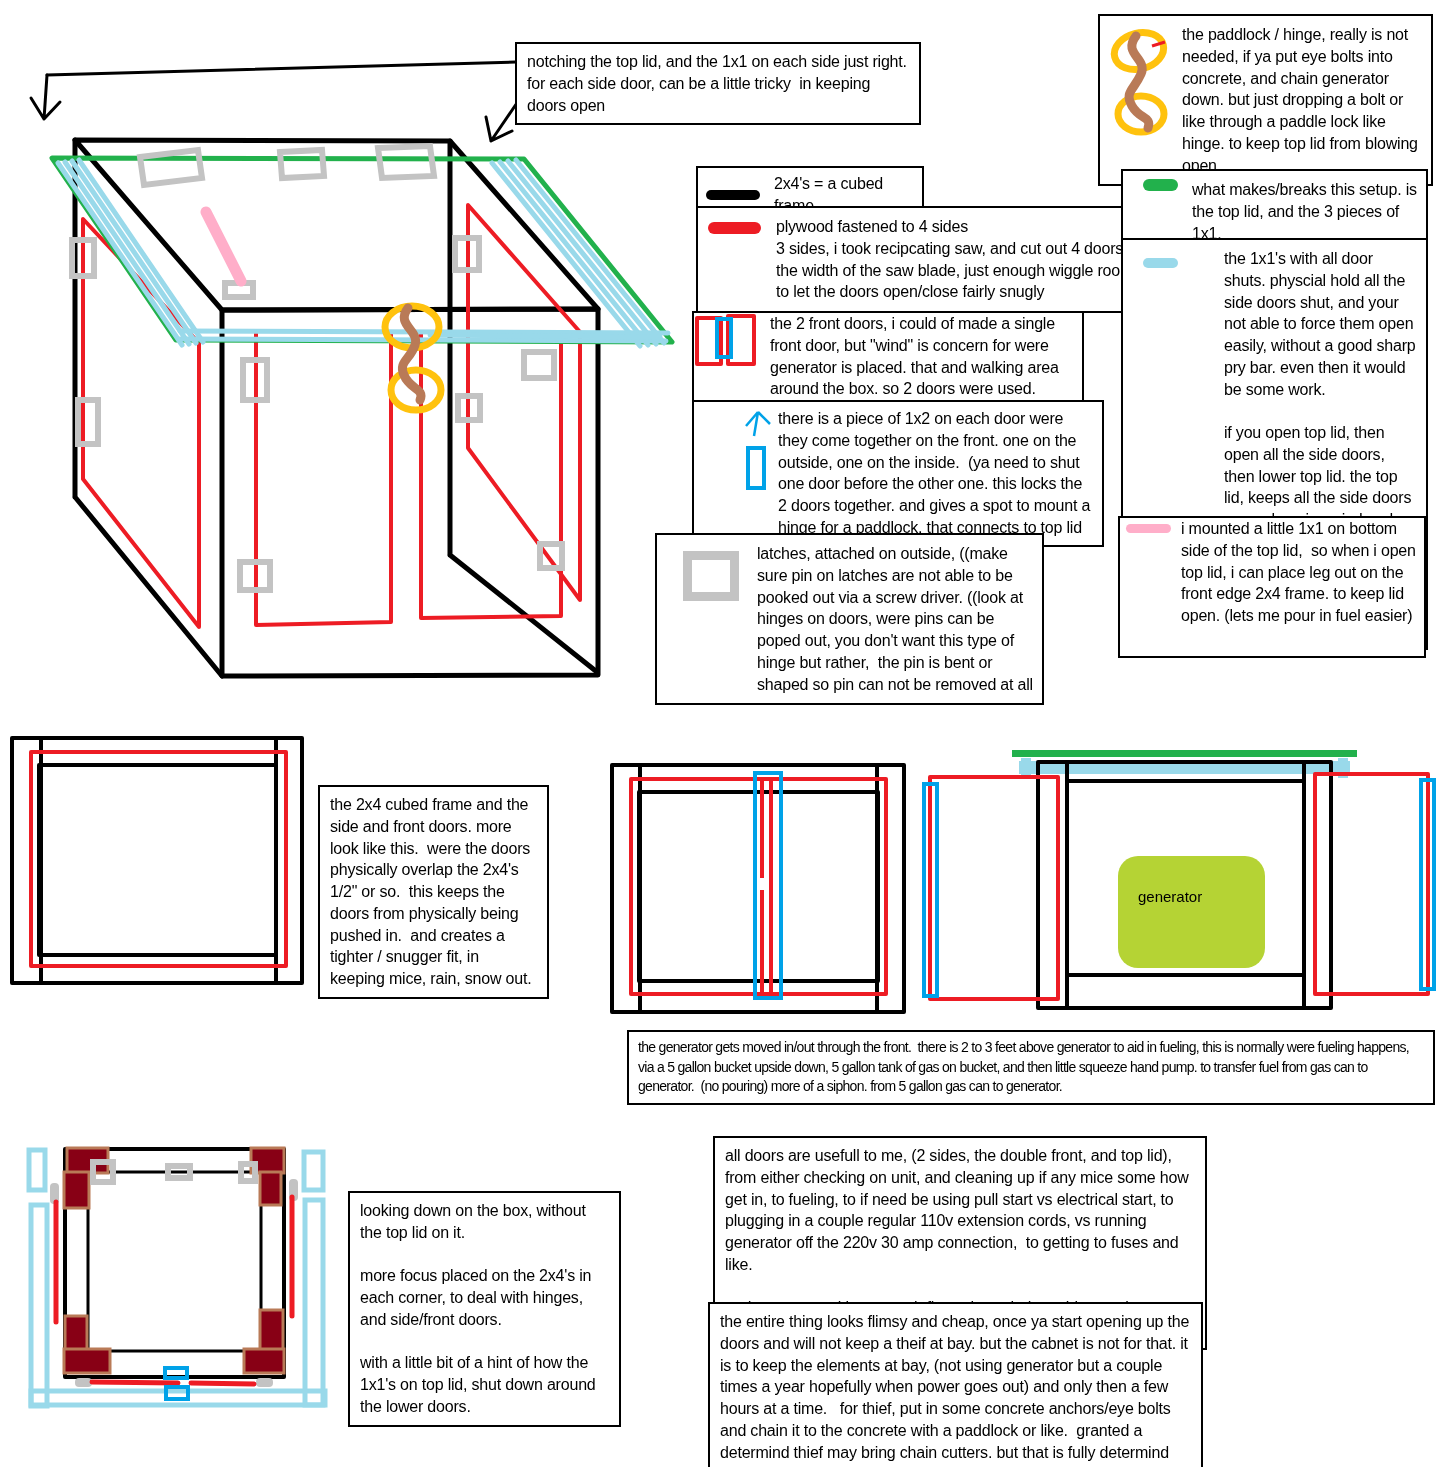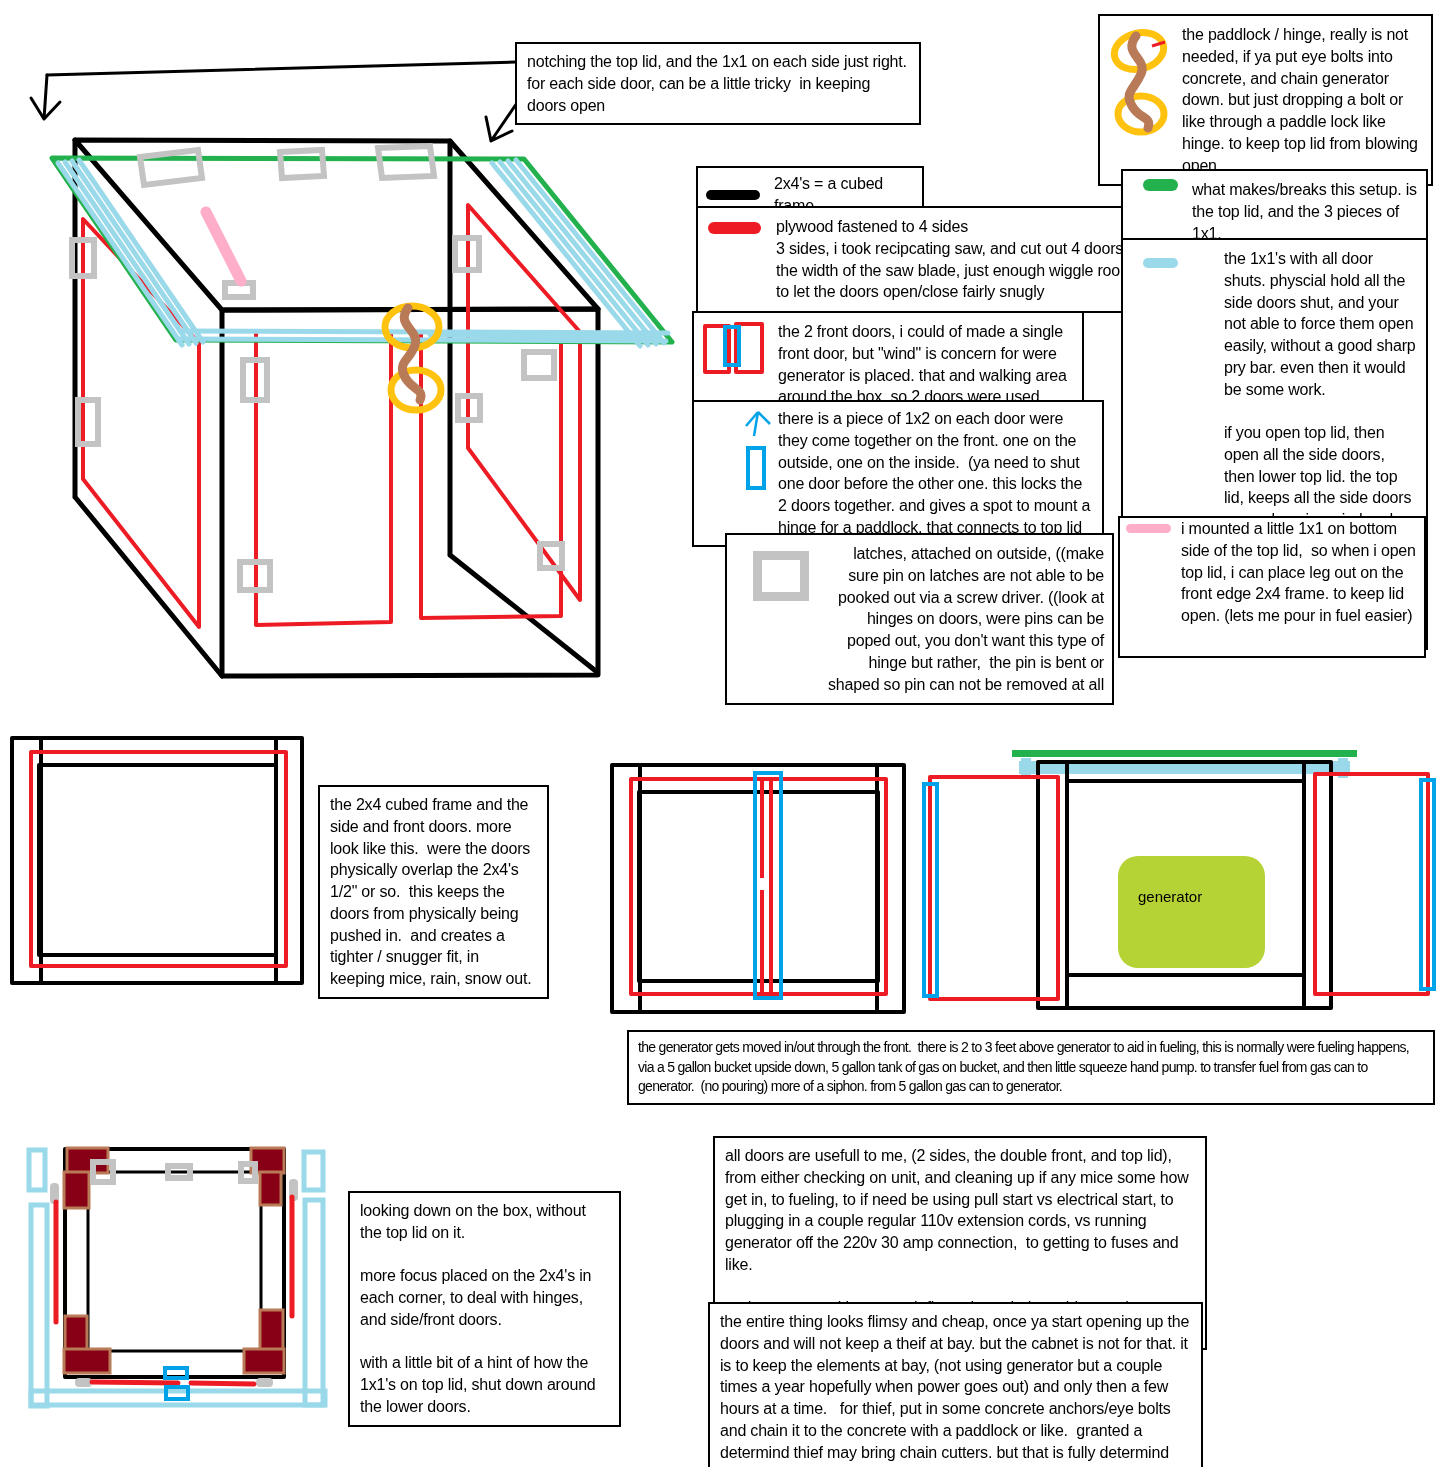--- a/index.html
+++ b/index.html
@@ -190,38 +190,38 @@
     <div class="iconcol pill" style="width:54px;height:10px;background:#000;margin-right:14px;"></div>
     <div class="txt">2x4's = a cubed frame</div>
   </div>
 
   <div class="tbox flex" style="left:696px;top:206px;width:455px;min-height:104px;padding:8px;">
     <div class="iconcol pill" style="width:53px;height:12px;background:#ed1c24;margin:6px 15px 0 2px;"></div>
     <div class="txt" style="flex:1;">plywood fastened to 4 sides
 3 sides, i took recipcating saw, and cut out 4 doors. the width of the saw blade, just enough wiggle room to let the doors open/close fairly snugly</div>
   </div>
 
-  <div class="tbox flex" style="left:692px;top:311px;width:392px;min-height:84px;padding:8px;">
+  <div class="tbox flex" style="left:692px;top:311px;width:392px;min-height:84px;">
     <svg class="iconcol" width="68" height="56" style="margin-right:8px;">
       <rect class="r" x="3" y="5" width="24" height="46"></rect>
       <rect class="r" x="34" y="3" width="26" height="48"></rect>
       <rect class="bl" x="23" y="6" width="14" height="38"></rect>
     </svg>
     <div class="txt" style="flex:1;">the 2 front doors, i could of made a single front door, but "wind" is concern for were generator is placed. that and walking area around the box. so 2 doors were used.</div>
   </div>
 
   <div class="tbox flex" style="left:692px;top:400px;width:412px;min-height:124px;padding:6px 8px;">
     <svg class="iconcol" width="72" height="112" style="margin-right:4px;">
       <path d="M52,28 L56,4 M56,4 L44,18 M56,4 L68,16" stroke="#00a2e8" stroke-width="2.5" fill="none"></path>
       <rect class="bl" x="46" y="40" width="16" height="40" stroke-width="5"></rect>
     </svg>
     <div class="txt" style="flex:1;">there is a piece of 1x2 on each door were they come together on the front. one on the outside, one on the inside.  (ya need to shut one door before the other one. this locks the 2 doors together. and gives a spot to mount a hinge for a paddlock, that connects to top lid</div>
   </div>
 
-  <div class="tbox flex" style="left:725px;top:533px;width:389px;min-height:138px;padding:8px;text-align:right;">
+  <div class="tbox flex" style="left:655px;top:533px;width:389px;min-height:138px;padding:8px;">
     <div class="iconcol" style="width:38px;height:32px;border:9px solid #c3c3c3;margin:8px 18px 0 18px;"></div>
     <div class="txt" style="flex:1;">latches, attached on outside, ((make sure pin on latches are not able to be pooked out via a screw driver. ((look at hinges on doors, were pins can be poped out, you don't want this type of hinge but rather,  the pin is bent or shaped so pin can not be removed at all</div>
   </div>
 
   <div class="tbox flex" style="left:1121px;top:169px;width:307px;min-height:62px;padding:8px;">
     <div class="iconcol pill" style="width:35px;height:12px;background:#22b14c;margin:0 14px 0 12px;"></div>
     <div class="txt" style="flex:1;">what makes/breaks this setup. is the top lid, and the 3 pieces of 1x1.</div>
   </div>
 
   <div class="tbox flex" style="left:1121px;top:238px;width:307px;min-height:268px;padding:8px;gap:32px;">

